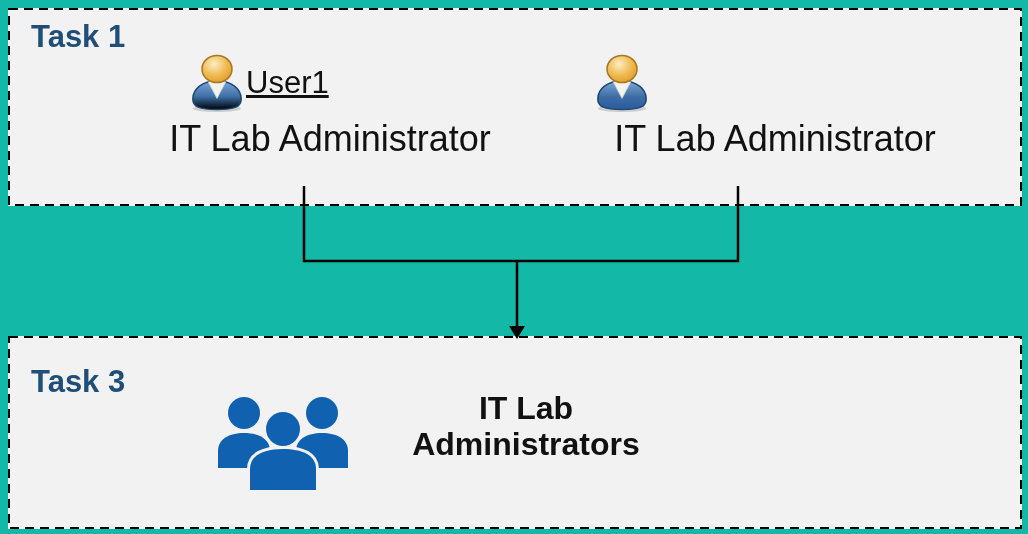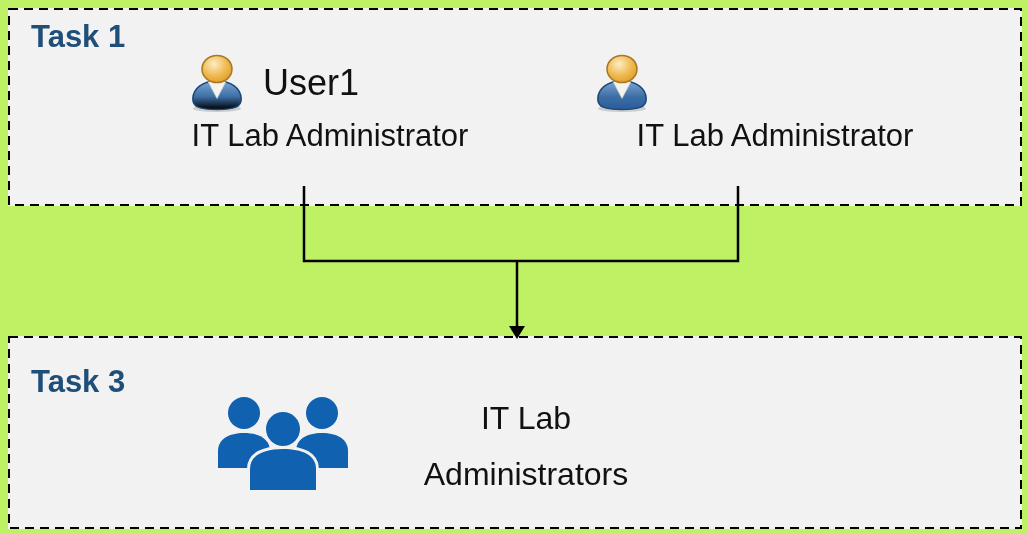--- a/index.html
+++ b/index.html
@@ -1,19 +1,19 @@
 <!DOCTYPE html>
 <html style="--box-fill: #f2f2f2; --box-border: #000000; --task-label: #1f4e79; --text: #111111; --connector: #000000; --group-icon: #1061af; --person-head: #e8a638; --person-body: #3c6ea5;"><head>
 <meta charset="utf-8">
 <style>
   html,body{margin:0;padding:0;background:#ffffff;}
   #canvas{
     position:relative;
     width:1028px;height:534px;
-    background:#bef264;
+    background:#14b8a6;
     font-family:"Liberation Sans", sans-serif;
     overflow:hidden;
   }
   .task-box{
     position:absolute;
     background:var(--box-fill,#f2f2f2);
   }
   #task1-box{left:8px;top:8px;width:1014px;height:198px;}
   #task2-box{left:8px;top:336px;width:1014px;height:193px;}
   .task-label{
@@ -34,45 +34,46 @@
   #member-col-2{left:565px;width:420px;}
   .member-row{
     display:flex;
     align-items:center;
     justify-content:flex-start;
     height:62px;
   }
   #member-col-1 .member-row{padding-left:58px;}
   #member-col-2 .member-row{padding-left:28px;}
   .member-name{
-    font-size:36px;
+    font-size:31px;
     color:var(--text,#111111);
-    margin-left:17px;
     white-space:nowrap;
+    text-decoration:underline;
   }
   .member-role{
     margin-top:4px;
-    font-size:31px;
+    font-size:36px;
     color:var(--text,#111111);
     white-space:nowrap;
   }
   .person-svg{width:58px;height:60px;flex:0 0 auto;}
   #group-icon{
     position:absolute;
     left:213px;top:390px;
     width:140px;height:100px;
   }
   #group-name{
     position:absolute;
     left:402px;top:390px;
     width:248px;
     text-align:center;
     font-size:32px;
-    line-height:56px;
+    line-height:36px;
     color:var(--text,#111111);
+    font-weight:bold;
   }
   #overlay-svg{
     position:absolute;
     left:0;top:0;width:1028px;height:534px;
     pointer-events:none;
   }
   .box-border{
     fill:none;
     stroke:var(--box-border,#000000);
     stroke-width:2;

